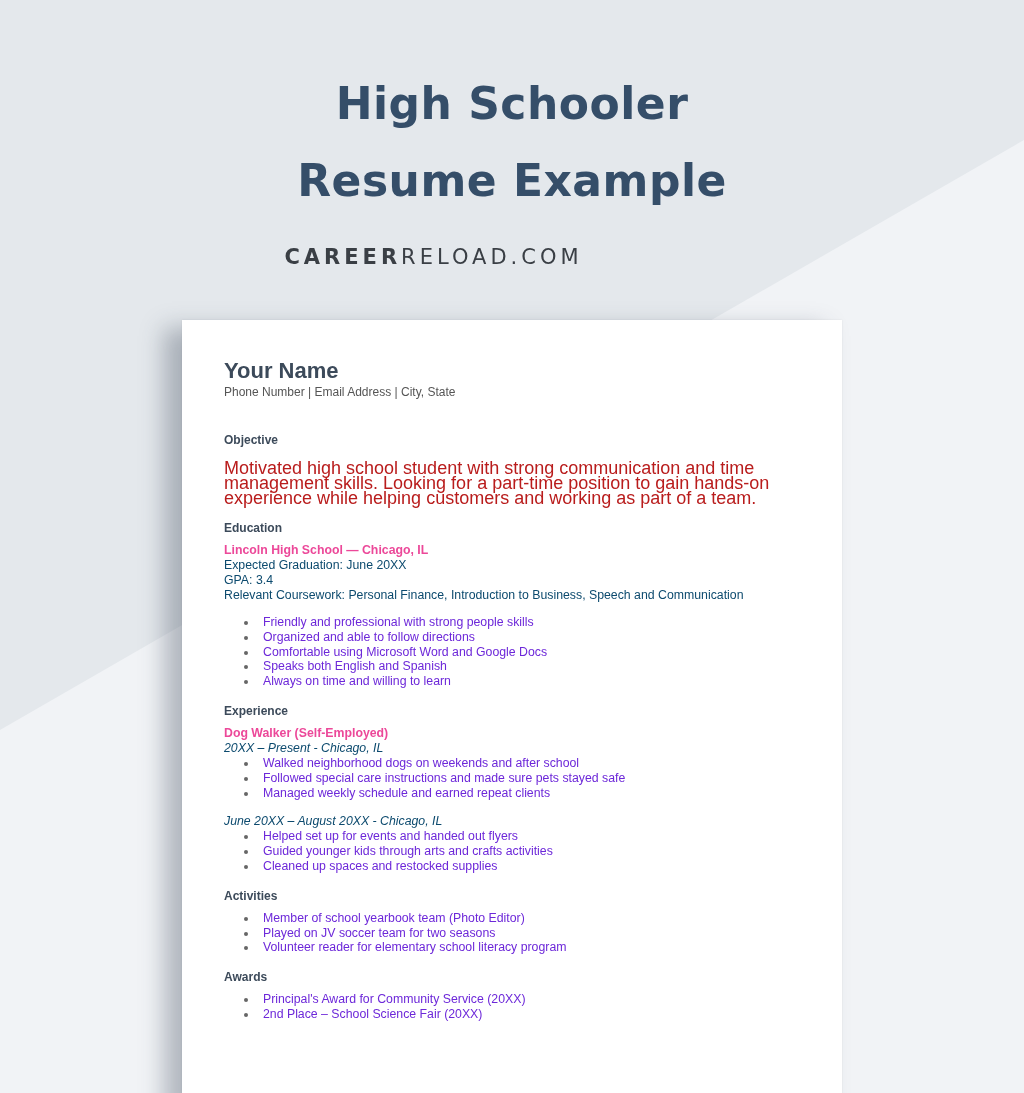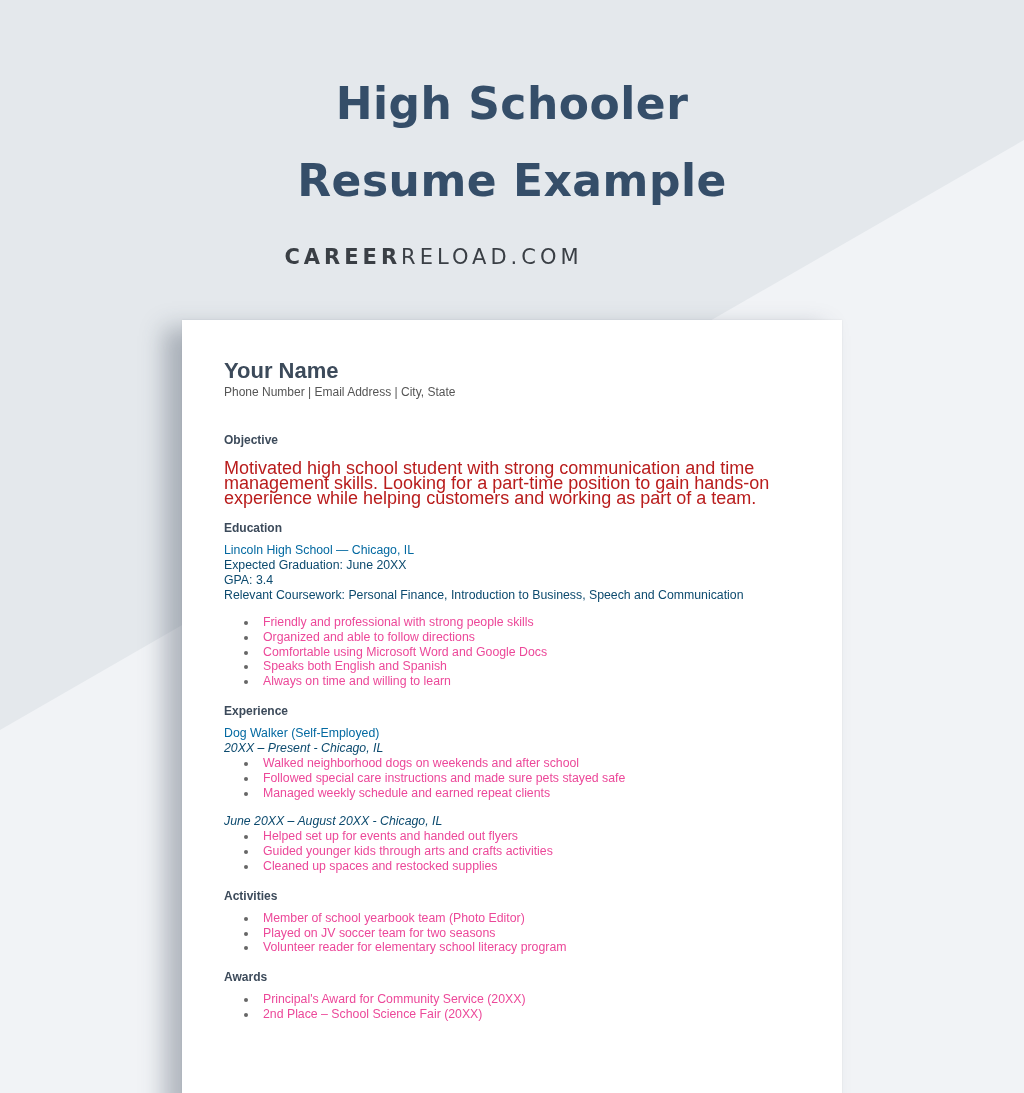--- a/index.html
+++ b/index.html
@@ -47,27 +47,27 @@
       font-size: 22px; font-weight: bold; color: #3c4a5a; line-height: 26px;
     }
     .contact { font-size: 12px; color: #555; line-height: 16px; margin-top: 0px; }
     h2 {
       font-size: 12px; font-weight: bold; color: #3c4a5a; line-height: 20px;
     }
     .objective-h { margin-top: 30px; }
     .para { font-size: 18px; line-height: 15px; color: #b91c1c; margin-top: 11px; }
     .sec { margin-top: 12px; }
     .line { font-size: 12.3px; line-height: 15px; color: #0c4a6e; }
-    .line.bold { font-weight: normal; color: #0369a1; }
+    .line.bold { font-weight: bold; color: #ec4899; }
     .line.ital { font-style: italic; }
     .sub-first { margin-top: 5px; }
     ul.bullets { list-style: none; margin-left: 0; }
     ul.bullets li {
       position: relative; padding-left: 39px;
-      font-size: 12.3px; line-height: 14.8px; color: #ec4899;
+      font-size: 12.3px; line-height: 14.8px; color: #6d28d9;
     }
     ul.bullets li .dot {
       position: absolute; left: 20px; top: 6px; width: 4px; height: 4px;
       border-radius: 50%; background: #666;
     }
     .job-gap { margin-top: 14px; }
   </style>
 </head>
 <body>
 

